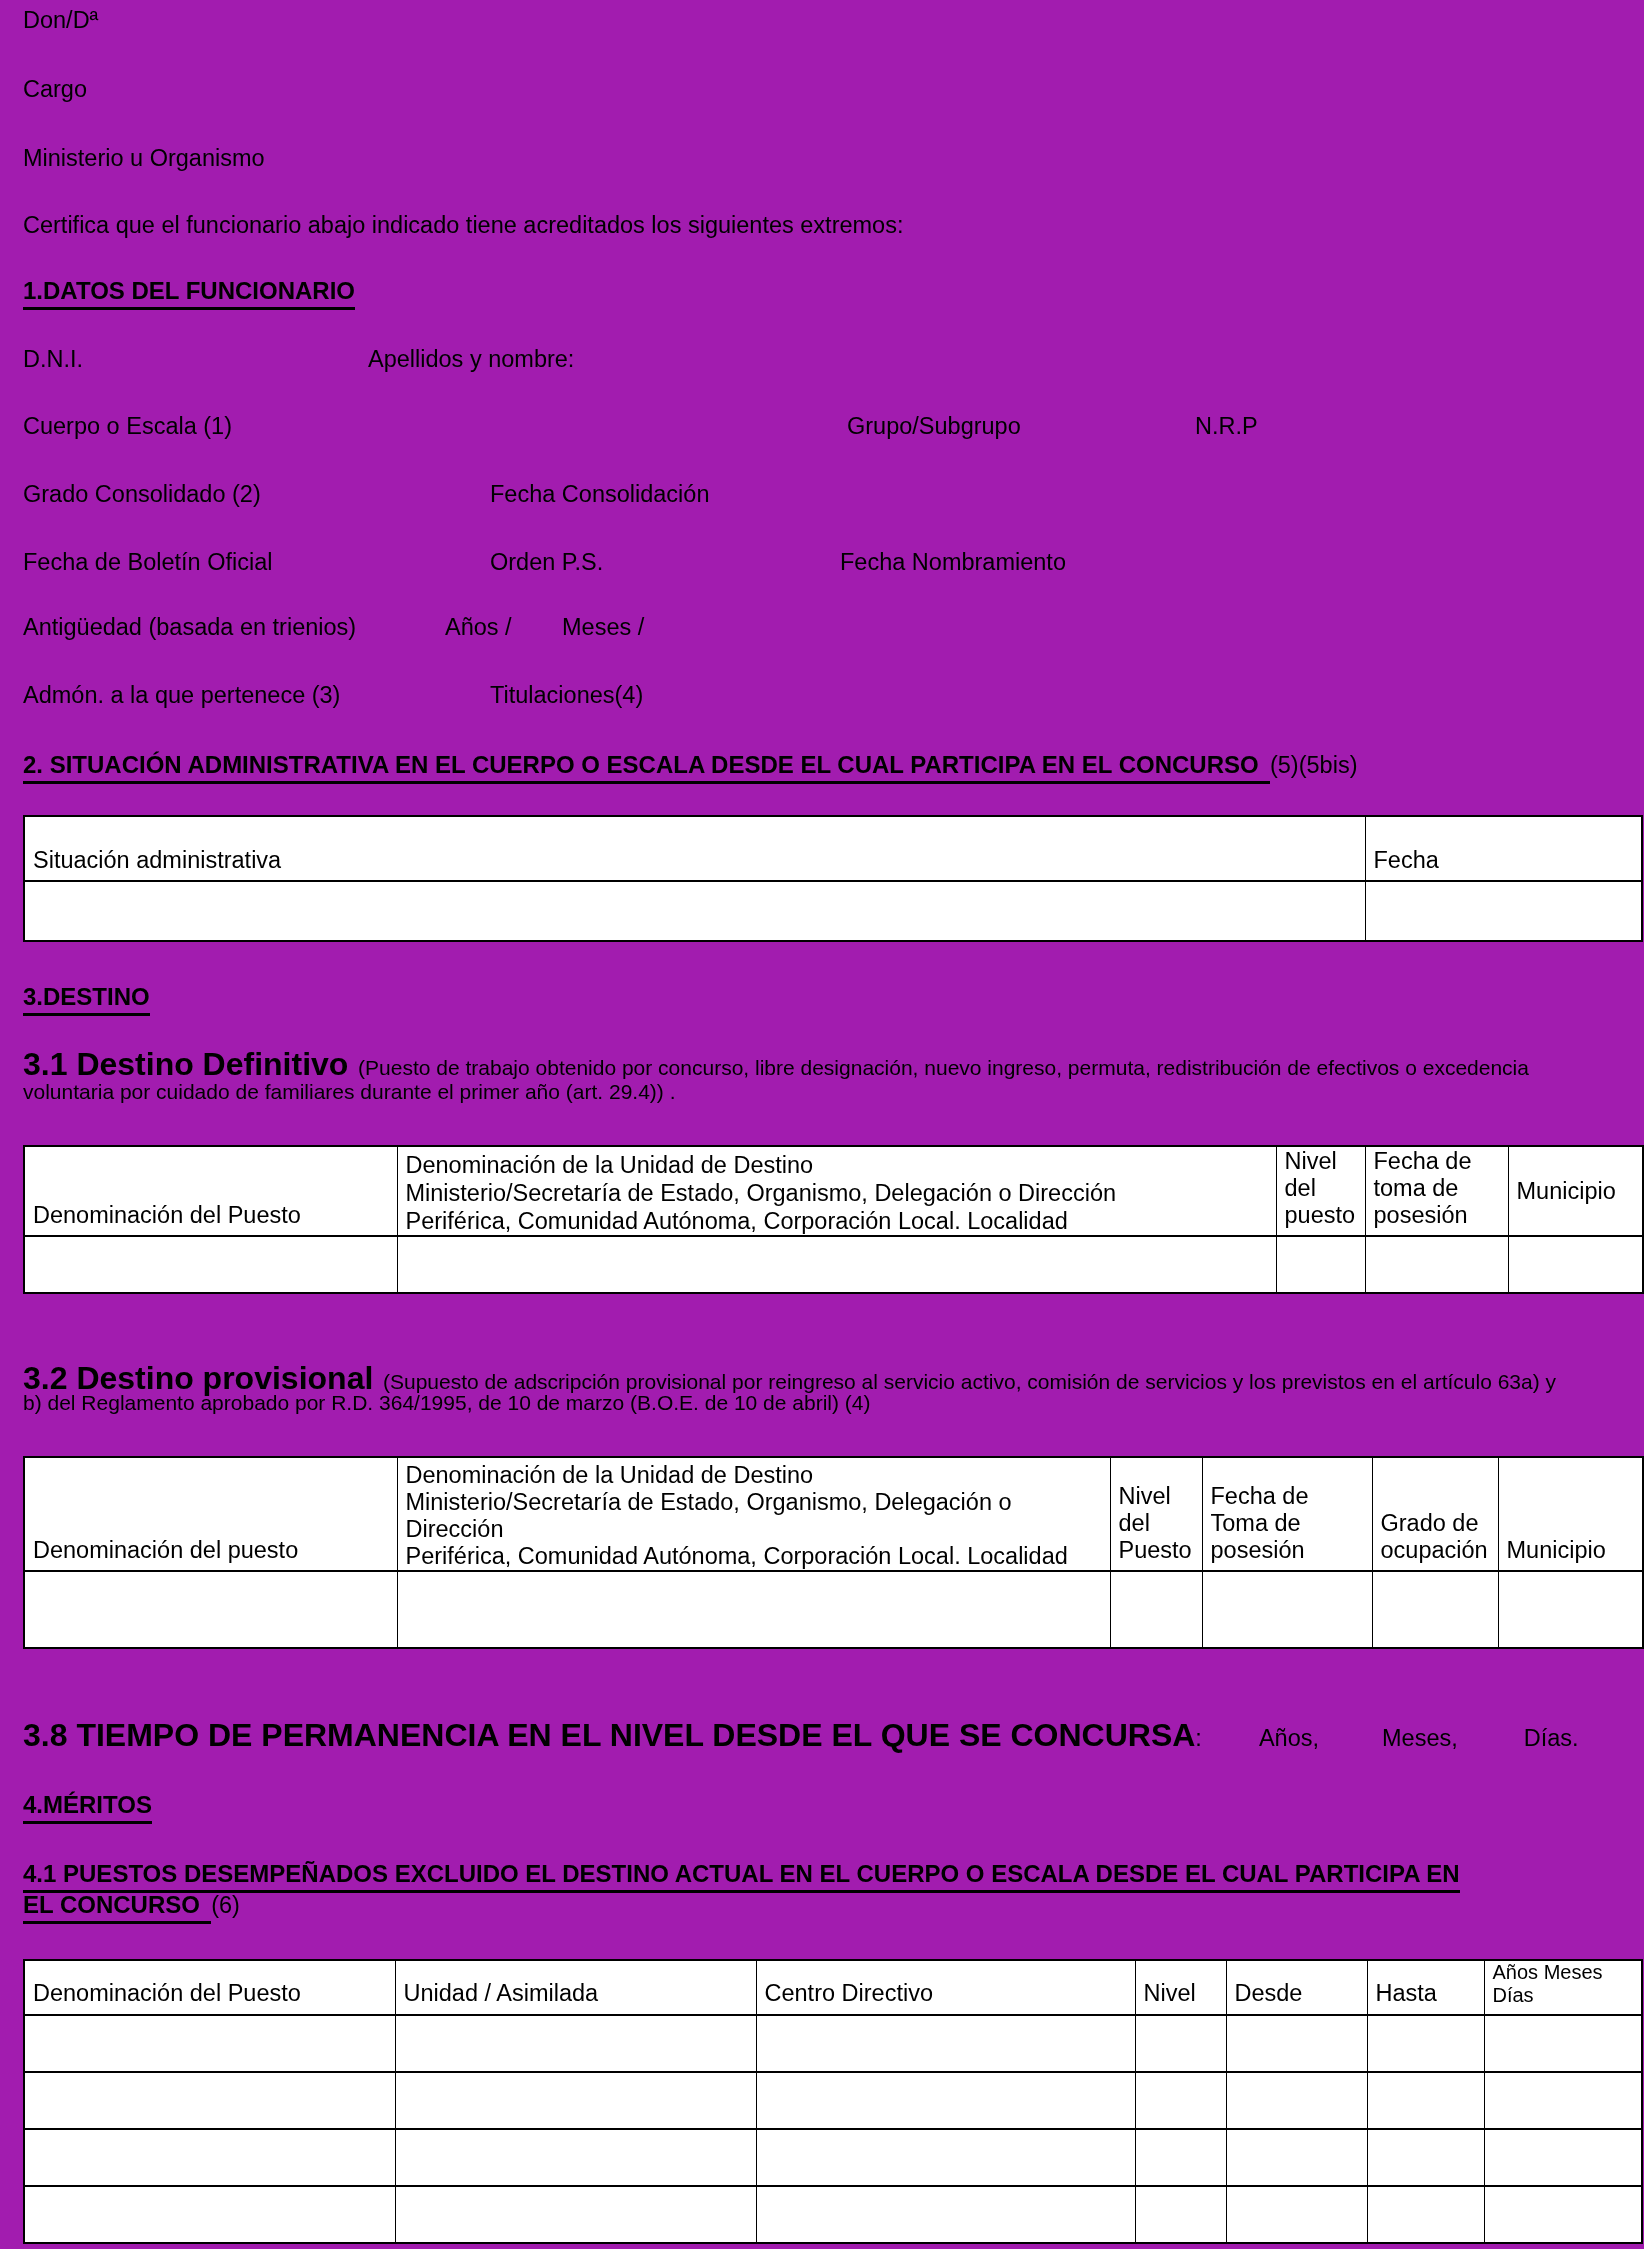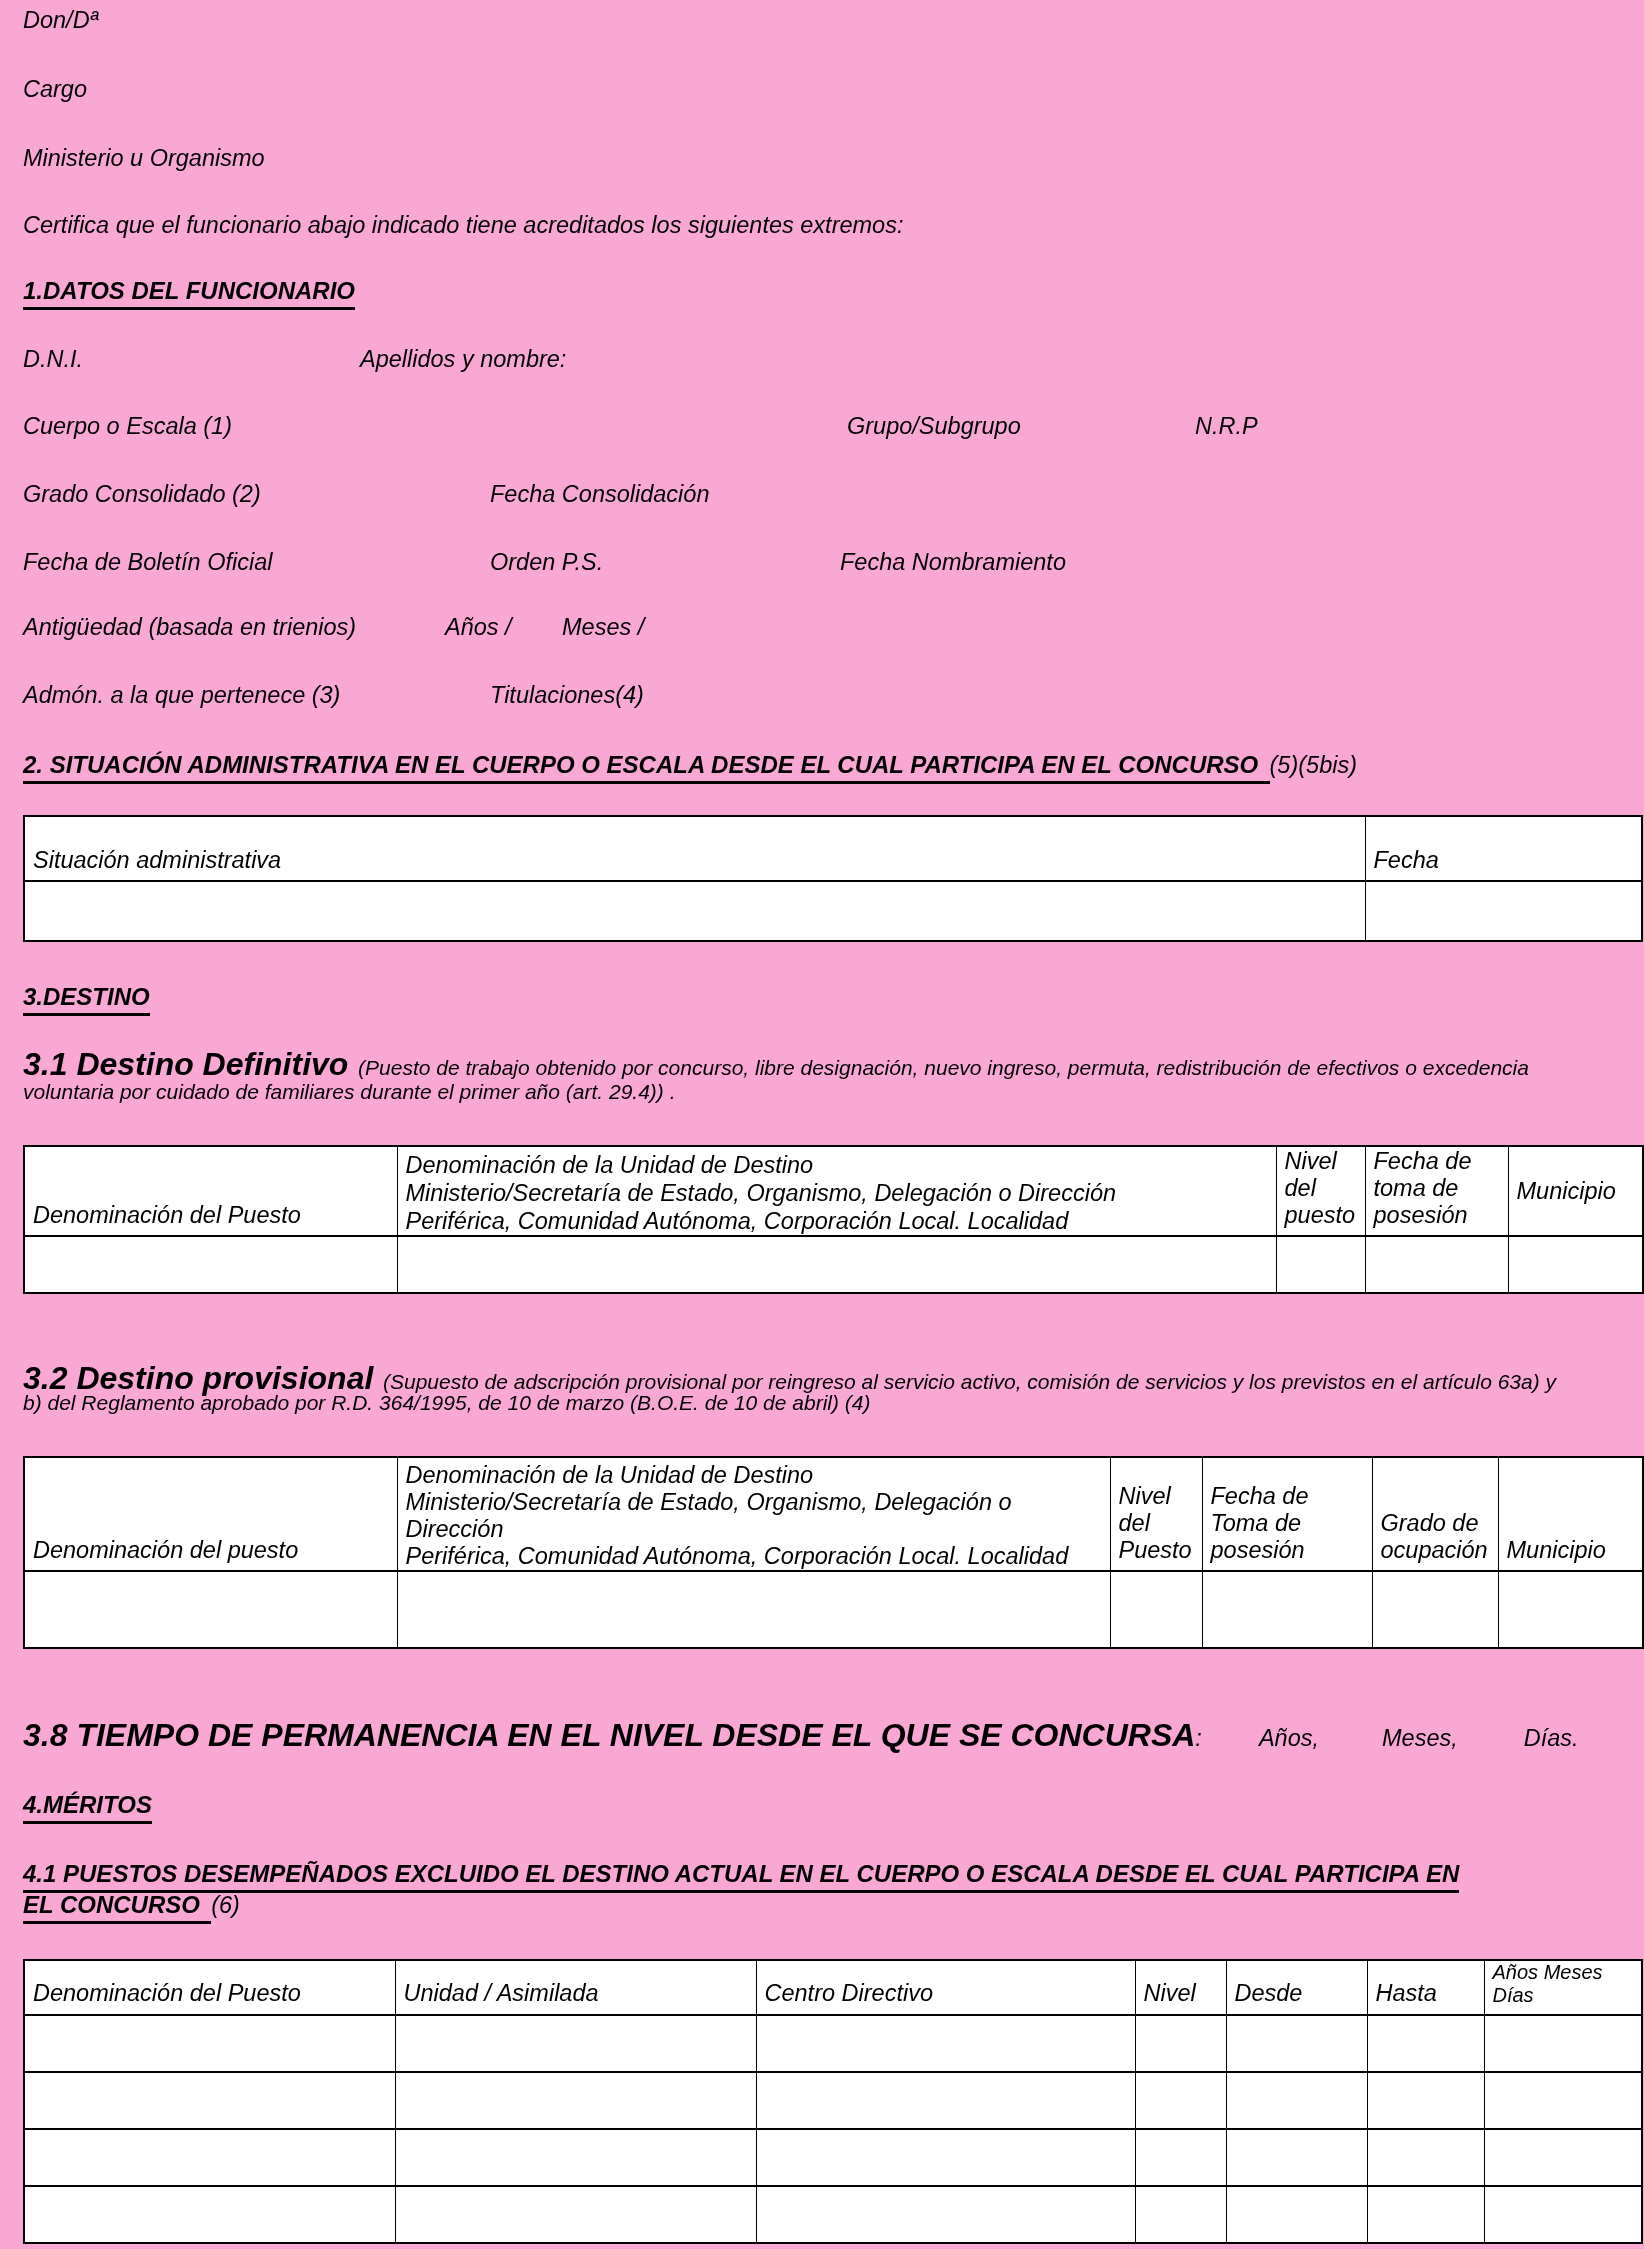--- a/index.html
+++ b/index.html
@@ -1,23 +1,22 @@
 <!DOCTYPE html>
 <html style="font-size:13px"><head>
 <meta charset="utf-8">
 <style>
   html,body{margin:0;padding:0;background:#888;}
   .page{
     position:relative;
     width:1644px;height:2250px;
-    background:#f9a8d4;
+    background:#a21caf;
     font-family:"Liberation Sans", sans-serif;
     color:#000;
     overflow:hidden;
-    font-style:italic;
   }
   .abs{position:absolute;line-height:1.15;white-space:nowrap;}
   .row{position:absolute;left:0;width:1644px;height:32px;}
   .row .lbl{position:absolute;top:0;line-height:1.15;white-space:nowrap;}
   .t-body{font-size:23.5px;}
   .t-note{font-size:21px;}
   .t-bold{font-weight:bold;font-size:32px;}
   .t-h{font-weight:bold;font-size:24px;}
   .h-underline{display:inline-block;border-bottom:3.2px solid #000;padding-bottom:2.4px;}
   .h-underline.trail{padding-right:11.3px;}
@@ -49,21 +48,21 @@
   <div class="abs t-body" style="top:76px;left:23px">Cargo</div>
   <div class="abs t-body" style="top:145px;left:23px">Ministerio u Organismo</div>
   <div class="abs t-body" style="top:212px;left:23px">Certifica que el funcionario abajo indicado tiene acreditados los siguientes extremos:</div>
 
   <div class="abs t-h" style="top:277px;left:23px">
     <span class="h-underline">1.DATOS DEL FUNCIONARIO</span>
   </div>
 
   <div class="row" style="top:346px">
     <span class="lbl t-body" style="left:23px">D.N.I.</span>
-    <span class="lbl t-body" style="left:360px">Apellidos y nombre:</span>
+    <span class="lbl t-body" style="left:368px">Apellidos y nombre:</span>
   </div>
 
   <div class="row" style="top:413px">
     <span class="lbl t-body" style="left:23px">Cuerpo o Escala (1)</span>
     <span class="lbl t-body" style="left:847px">Grupo/Subgrupo</span>
     <span class="lbl t-body" style="left:1195px">N.R.P</span>
   </div>
 
   <div class="row" style="top:481px">
     <span class="lbl t-body" style="left:23px">Grado Consolidado (2)</span>

